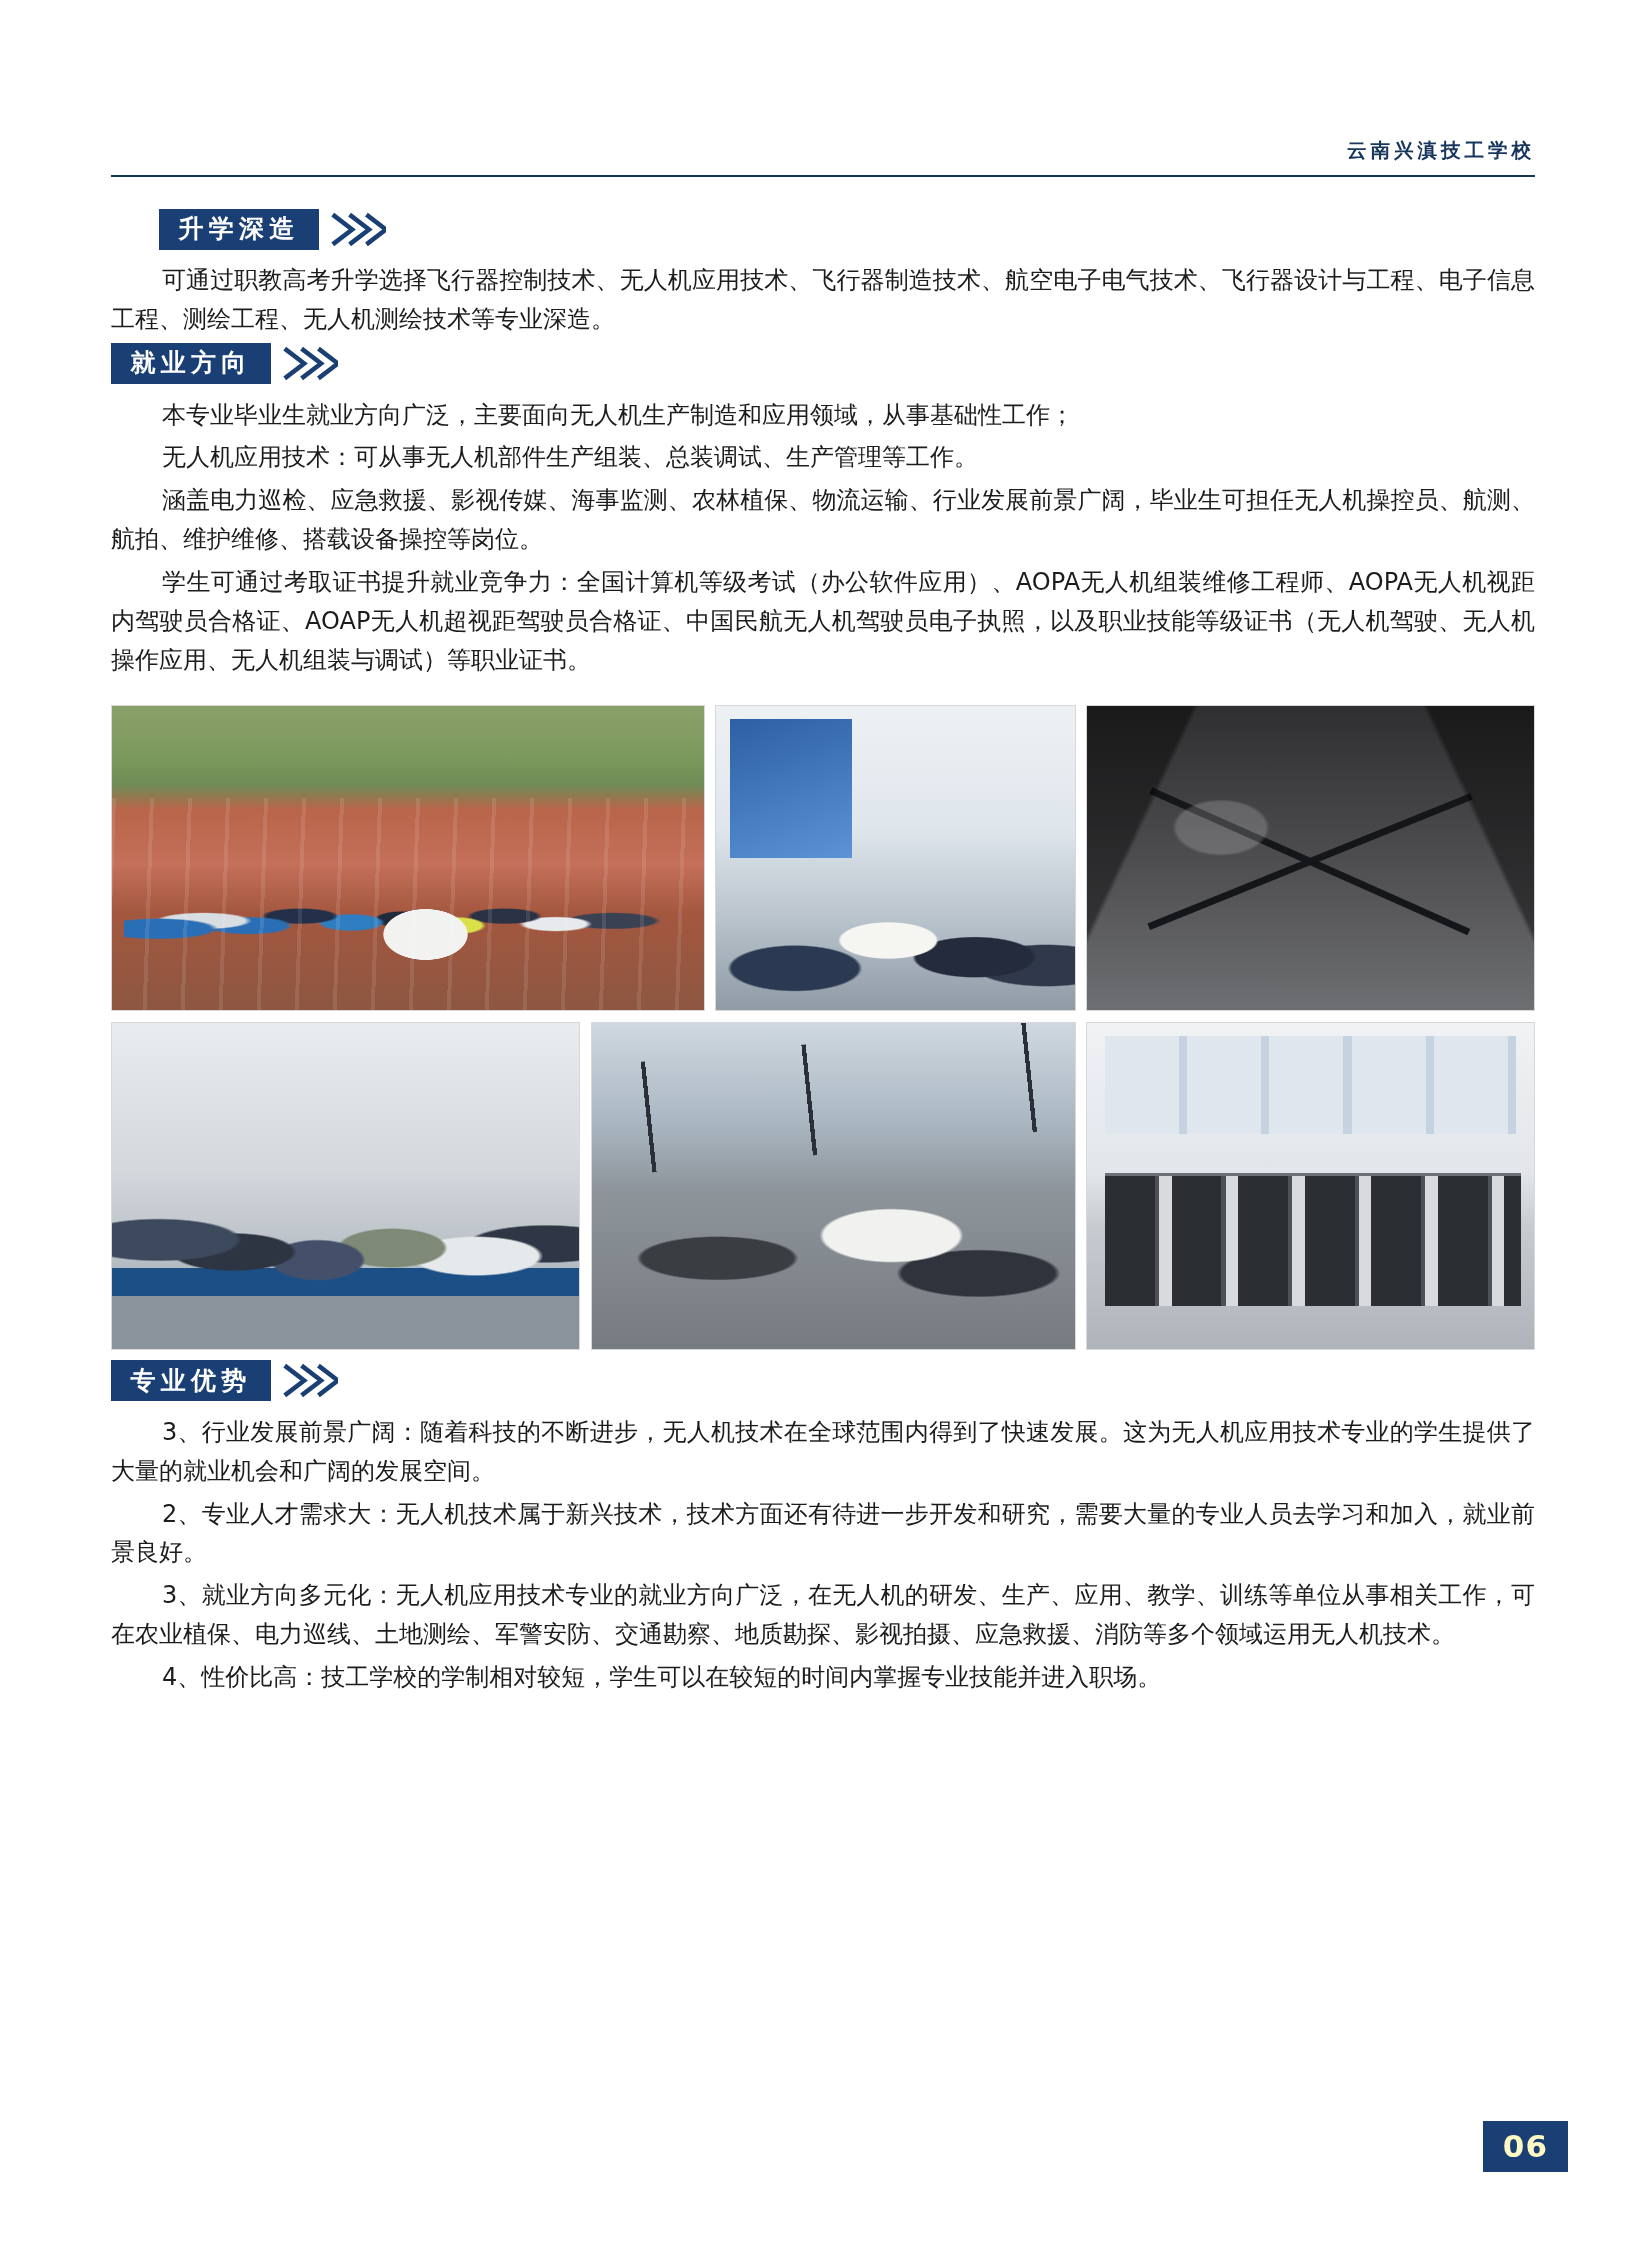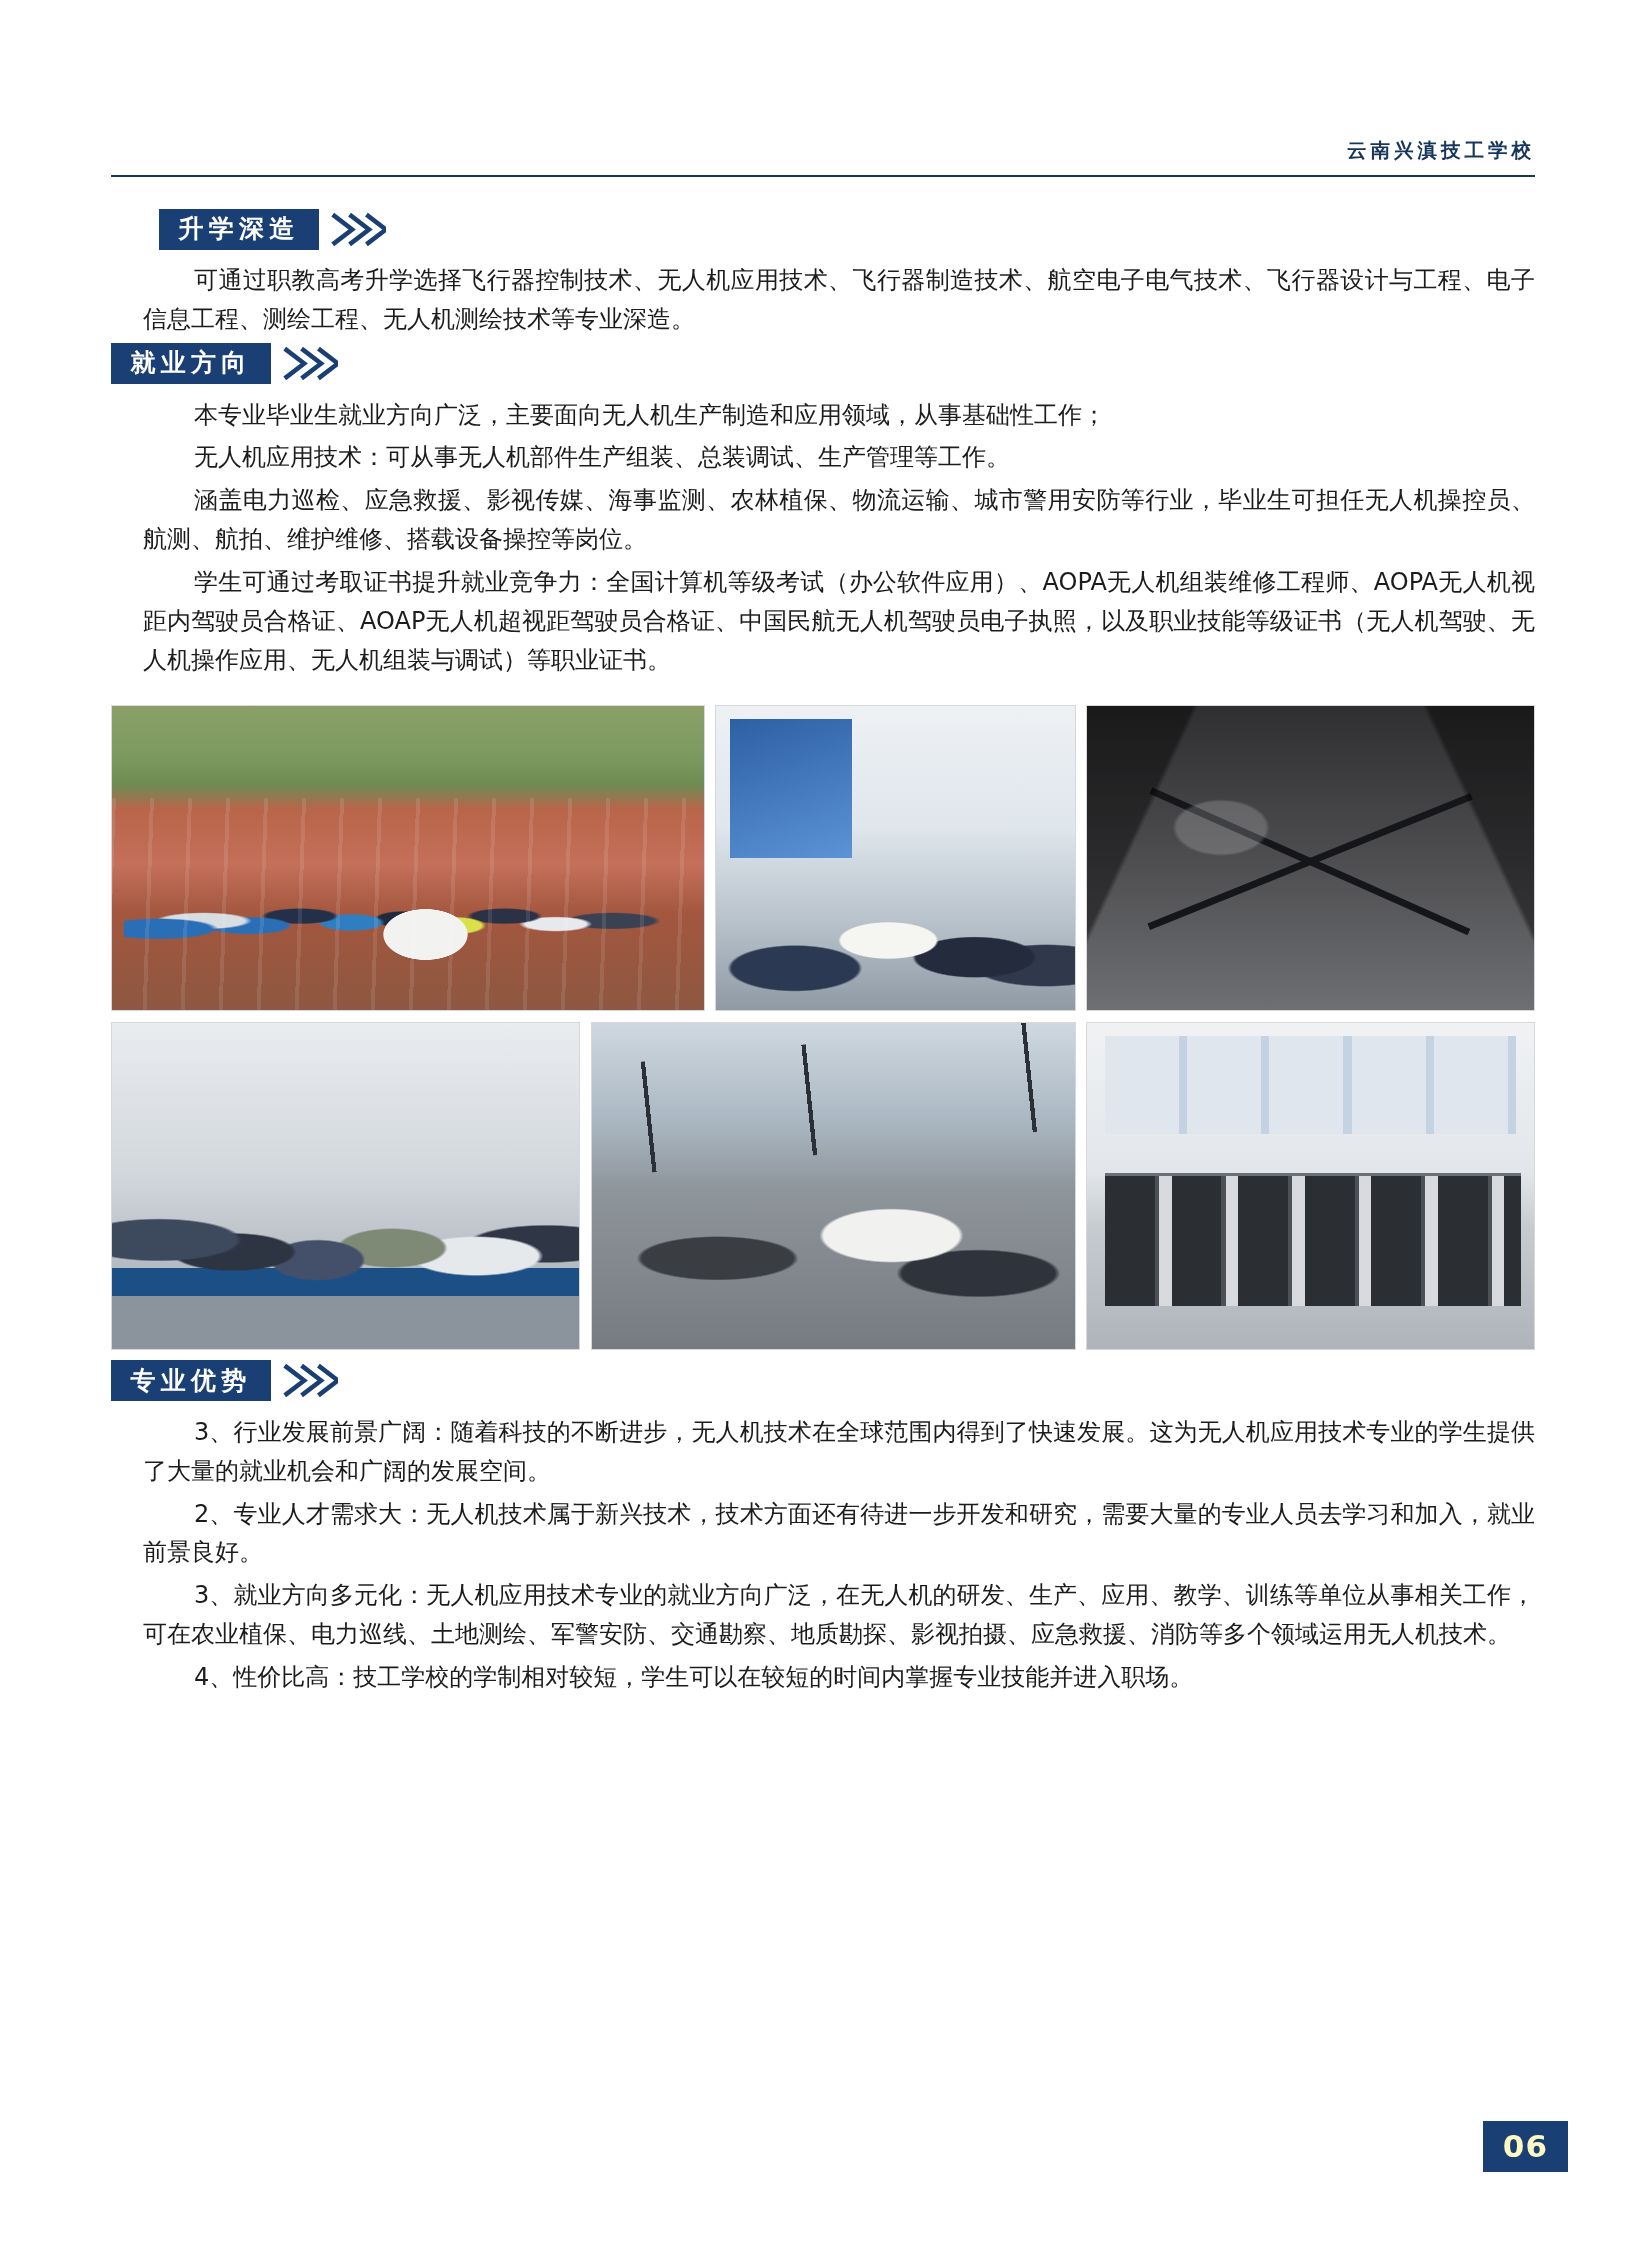--- a/index.html
+++ b/index.html
@@ -83,21 +83,21 @@
 
   
   p.body {
     margin: 0 0 3.9px 0;
     font-size: 24px;
     line-height: 1.62;
     color: #1c1c1c;
     text-align: justify;
     font-family: "DejaVu Sans", "Liberation Sans", sans-serif;
   }
-  p.indent { text-indent: 51px; margin-left: 32px; }
+  p.indent { text-indent: 51px; }
 
   
   .photos {
     margin-top: 26px;
   }
   .photo-row {
     display: flex;
     gap: 10.5px;
     margin-bottom: 10.5px;
   }
@@ -255,21 +255,21 @@
         <svg width="56" height="35" viewBox="0 0 86 54">
           <path d="M4 4 L34 27 L4 50" fill="none" stroke="#1a3f74" stroke-width="7"></path>
           <path d="M30 4 L60 27 L30 50" fill="none" stroke="#1a3f74" stroke-width="7"></path>
           <path d="M56 4 L86 27 L56 50" fill="none" stroke="#1a3f74" stroke-width="7"></path>
         </svg>
       </div>
     </div>
     <p class="body indent">本专业毕业生就业方向广泛，主要面向无人机生产制造和应用领域，从事基础性工作；</p>
     <p class="body indent">无人机应用技术：可从事无人机部件生产组装、总装调试、生产管理等工作。</p>
 
-    <p class="body indent">涵盖电力巡检、应急救援、影视传媒、海事监测、农林植保、物流运输、城市警用安防等行业，毕业生可担任无人机操控员、航测、航拍、维护维修、搭载设备操控等岗位。</p>
+    <p class="body indent">涵盖电力巡检、应急救援、影视传媒、海事监测、农林植保、物流运输、行业发展前景广阔，毕业生可担任无人机操控员、航测、航拍、维护维修、搭载设备操控等岗位。</p>
     <p class="body indent">学生可通过考取证书提升就业竞争力：全国计算机等级考试（办公软件应用）、AOPA无人机组装维修工程师、AOPA无人机视距内驾驶员合格证、AOAP无人机超视距驾驶员合格证、中国民航无人机驾驶员电子执照，以及职业技能等级证书（无人机驾驶、无人机操作应用、无人机组装与调试）等职业证书。</p>
 
     <div class="photos">
       <div class="photo-row row1">
         <div class="photo p1 ph-a">
           <div class="people"></div>
             <div class="drone"></div>
         </div>
         <div class="photo p2 ph-b"></div>
         <div class="photo p3 ph-c">

